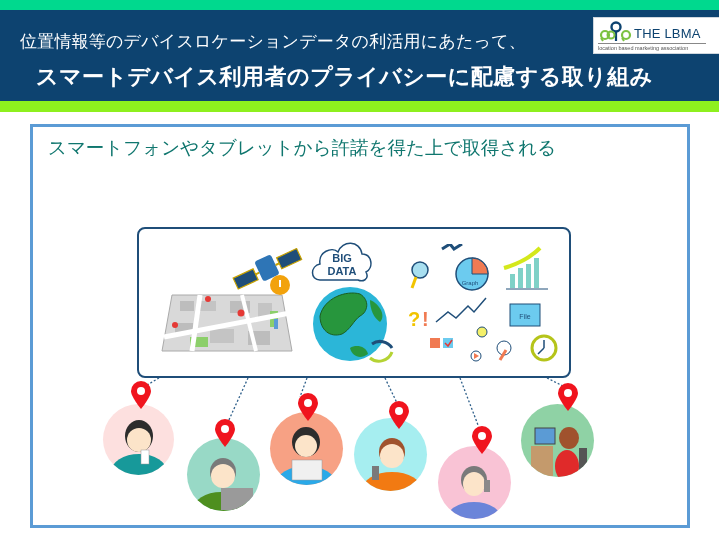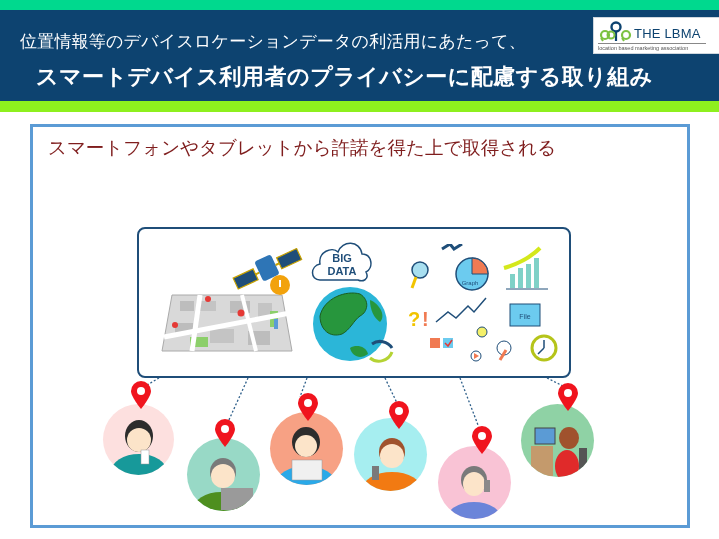--- a/index.html
+++ b/index.html
@@ -13,21 +13,21 @@
   .subtitle { position: absolute; left: 20px; top: 30px; color: #ffffff; font-size: 17px; letter-spacing: 0.2px; white-space: nowrap; }
   .title { position: absolute; left: 0; top: 62px; color: #ffffff; font-size: 22px; font-weight: bold; letter-spacing: 0.5px; white-space: nowrap; margin-left: 36px; }
 
   .logo { position: absolute; left: 593px; top: 17px; width: 136px; height: 37px; background: #ffffff; border: 1px solid #cfd7de; }
   .logo-icons { position: absolute; left: 5px; top: 3px; width: 34px; height: 22px; }
   .logo-name { position: absolute; left: 40px; top: 8px; font-size: 13px; color: #0d4370; letter-spacing: 0.2px; font-family: "Liberation Sans", sans-serif; }
   .logo-tag { position: absolute; left: 4px; top: 25px; width: 108px; font-size: 5.5px; color: #555; border-top: 1px solid #888; padding-top: 1px; white-space: nowrap; font-family: "Liberation Sans", sans-serif; }
 
   .content-box { position: absolute; left: 30px; top: 124px; width: 660px; height: 404px; border: 3px solid #5b9bd5; background: #ffffff; }
 
-  .lead { position: absolute; left: 48px; top: 136px; font-size: 18.5px; line-height: 24px; color: #7f1d1d; white-space: nowrap; }
+  .lead { position: absolute; left: 48px; top: 136px; font-size: 18.5px; line-height: 24px; color: #0f766e; white-space: nowrap; }
 
   .diagram { position: absolute; left: 137px; top: 227px; width: 434px; height: 151px; border: 2px solid #1f4e79; border-radius: 8px; background: #fff; }
 
   .connectors { position: absolute; left: 0; top: 0; width: 719px; height: 539px; pointer-events: none; }
 
   .person { position: absolute; border-radius: 50%; overflow: hidden; }
   .pin { position: absolute; }
 
   .illus { position: absolute; }
 </style>

